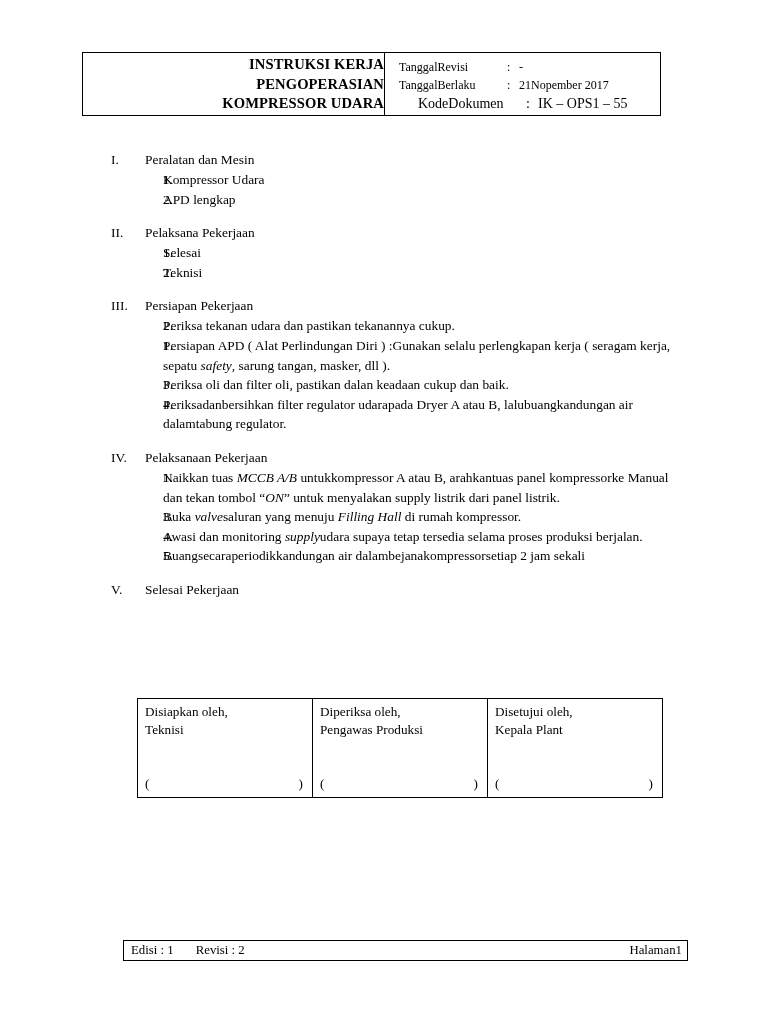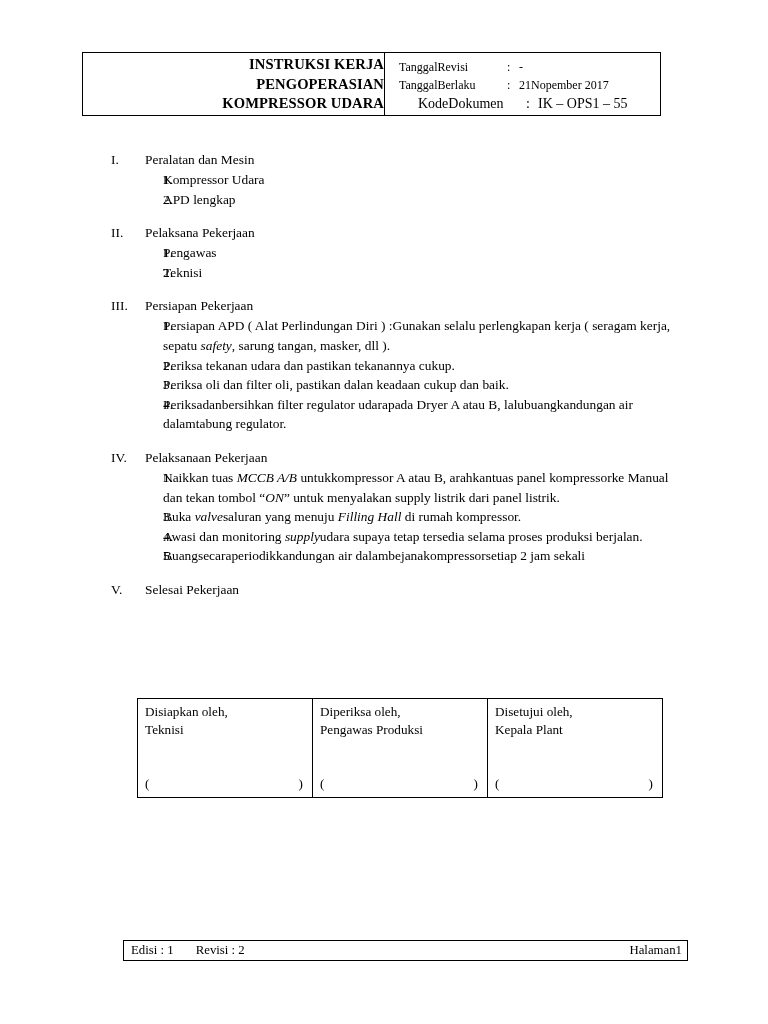--- a/index.html
+++ b/index.html
@@ -229,42 +229,42 @@
     </div>
 
     <div class="section">
       <div class="section-head">
         <span class="sec-num">II.</span>
         <span class="sec-title">Pelaksana Pekerjaan</span>
       </div>
       <ol class="sub num-tight">
         <li>
           <span class="li-num">1.</span>
-          <span class="li-text">Pengawas</span>
+          <span class="li-text">Selesai</span>
         </li>
         <li>
           <span class="li-num">2.</span>
           <span class="li-text">Teknisi</span>
         </li>
       </ol>
     </div>
 
     <div class="section">
       <div class="section-head">
         <span class="sec-num">III.</span>
         <span class="sec-title">Persiapan Pekerjaan</span>
       </div>
       <ol class="sub num-tight">
         <li>
+          <span class="li-num">2.</span>
+          <span class="li-text">Periksa tekanan udara dan pastikan tekanannya cukup.</span>
+        </li>
+        <li>
           <span class="li-num">1.</span>
           <span class="li-text">Persiapan APD ( Alat Perlindungan Diri )  :Gunakan selalu perlengkapan kerja ( seragam kerja, sepatu <i>safety</i>,  sarung tangan, masker, dll ).</span>
-        </li>
-        <li>
-          <span class="li-num">2.</span>
-          <span class="li-text">Periksa tekanan udara dan pastikan tekanannya cukup.</span>
         </li>
         <li>
           <span class="li-num">3.</span>
           <span class="li-text">Periksa oli dan filter oli, pastikan dalan keadaan cukup dan baik.</span>
         </li>
         <li>
           <span class="li-num">4.</span>
           <span class="li-text">Periksadanbersihkan filter regulator udarapada Dryer A  atau B, lalubuangkandungan air dalamtabung regulator.</span>
         </li>
       </ol>

